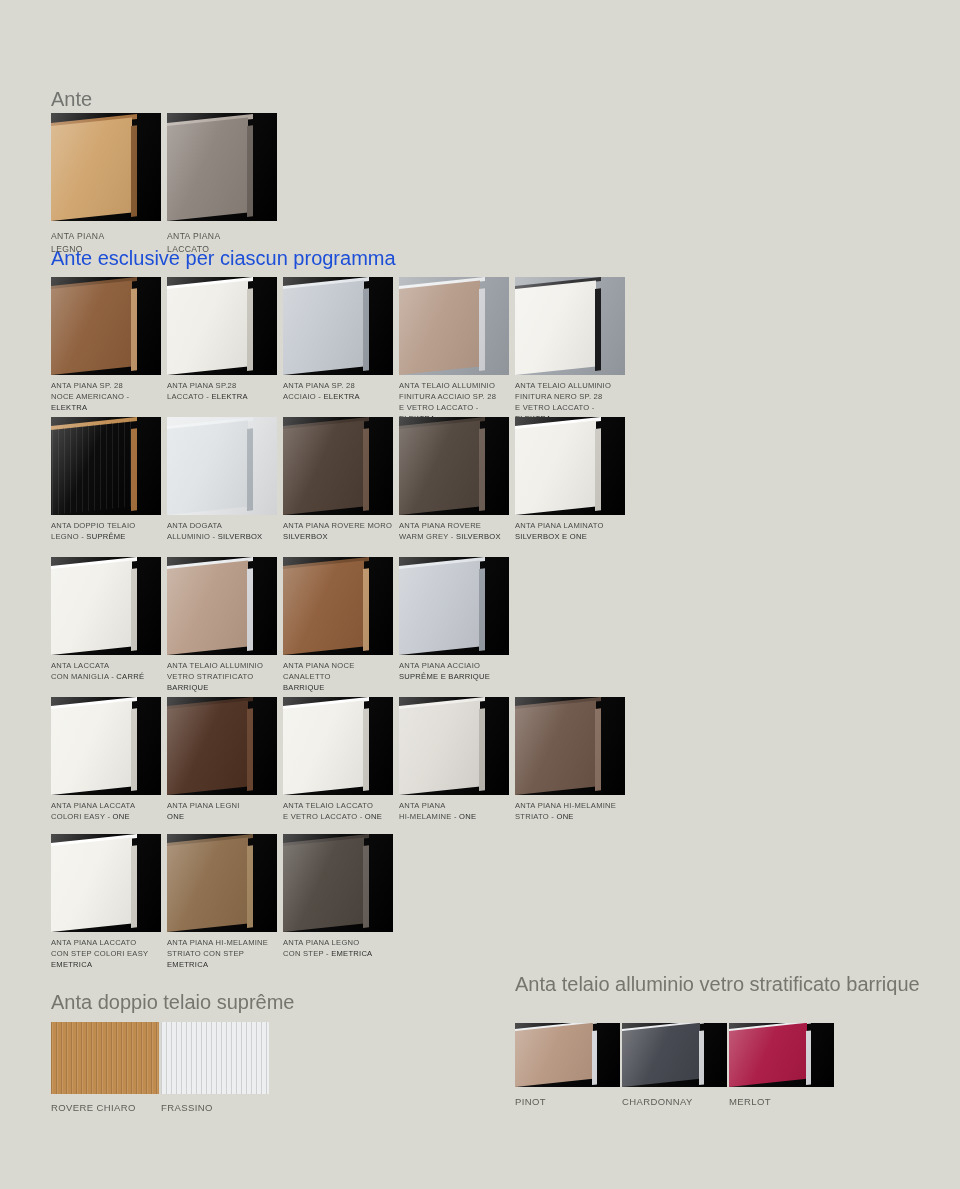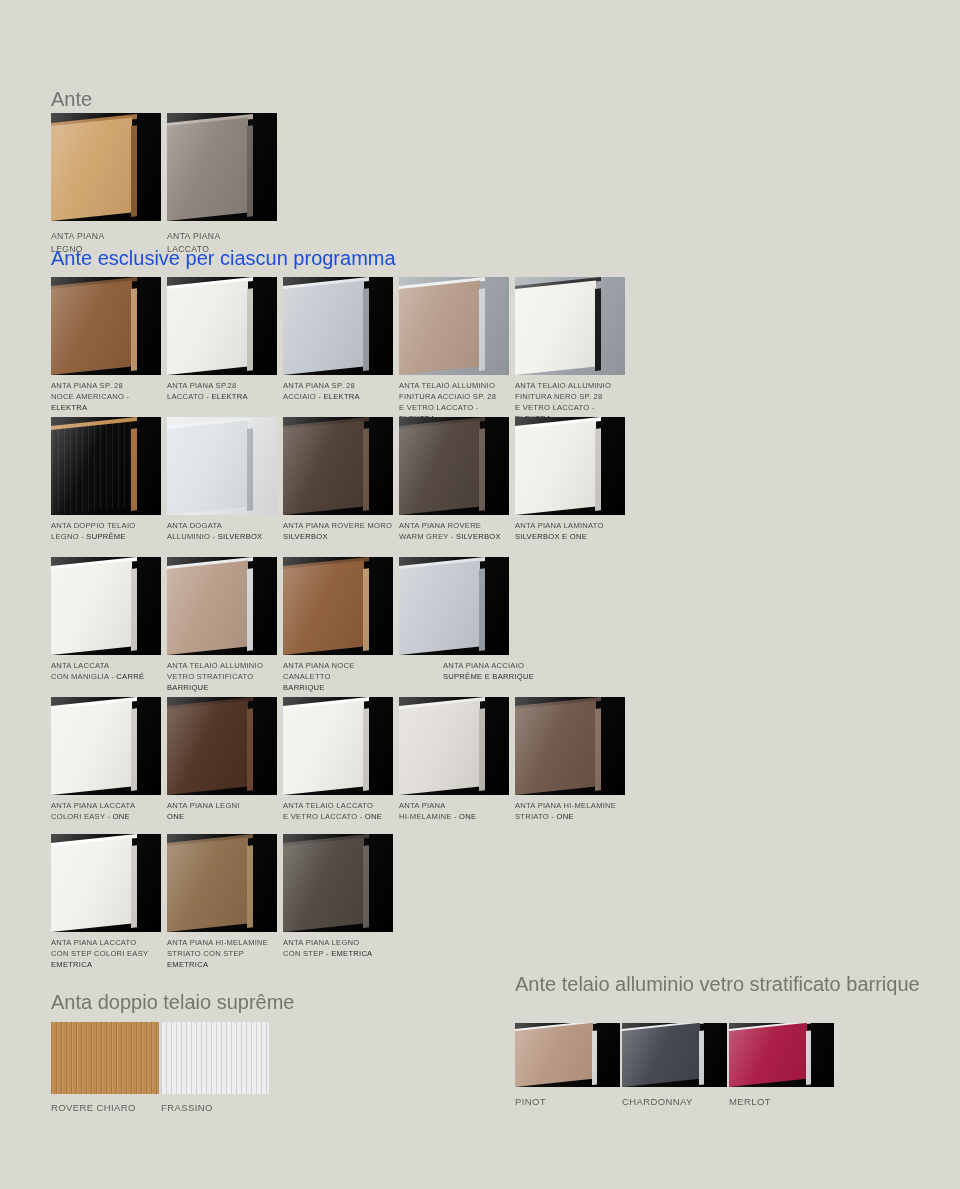--- a/index.html
+++ b/index.html
@@ -114,21 +114,21 @@
   }
 </style>
 </head>
 <body>
 
 <div class="page">
 
   <div class="h2">Ante</div>
   <div class="h2b">Ante esclusive per ciascun programma</div>
   <div class="h3-left">Anta doppio telaio suprême</div>
-  <div class="h3-right">Ante telaio alluminio
+  <div class="h3-right">Anta telaio alluminio
 vetro stratificato barrique</div>
 
   <div id="top-row">
       <div class="tile" style="left: 51px; top: 113px; width: 110px; height: 108px; background: rgb(0, 0, 0);">
         <div class="door">
           <div class="topface" style="background:#a56f3c"></div>
           <div class="panel grain-h" style="background:#cfa26a"></div>
           <div class="edge" style="background:#8a5c31"></div>
           <div class="sheen"></div>
         </div>
@@ -264,21 +264,21 @@
       </div>
       <div class="cap" style="left: 283px; top: 660px; width: 116px;">ANTA PIANA NOCE CANALETTO<br><b>BARRIQUE</b></div>
       <div class="tile" style="left: 399px; top: 557px; width: 110px; height: 98px; background: rgb(0, 0, 0);">
         <div class="door">
           <div class="topface" style="background:#e2e6ea"></div>
           <div class="panel" style="background:#c5c9d0"></div>
           <div class="edge" style="background:#9ba1a9"></div>
           <div class="sheen"></div>
         </div>
       </div>
-      <div class="cap" style="left: 399px; top: 660px; width: 116px; margin-left: 44px;">ANTA PIANA ACCIAIO<br><b>SUPRÊME E BARRIQUE</b></div>
+      <div class="cap" style="left: 399px; top: 660px; width: 116px;">ANTA PIANA ACCIAIO<br><b>SUPRÊME E BARRIQUE</b></div>
       <div class="tile" style="left: 51px; top: 697px; width: 110px; height: 98px; background: rgb(0, 0, 0);">
         <div class="door">
           <div class="topface" style="background:#ffffff"></div>
           <div class="panel" style="background:#f2f1eb"></div>
           <div class="edge" style="background:#d6d4cc"></div>
           <div class="sheen"></div>
         </div>
       </div>
       <div class="cap" style="left: 51px; top: 800px; width: 116px;">ANTA PIANA LACCATA<br>COLORI EASY - <b>ONE</b></div>
       <div class="tile" style="left: 167px; top: 697px; width: 110px; height: 98px; background: rgb(0, 0, 0);">

